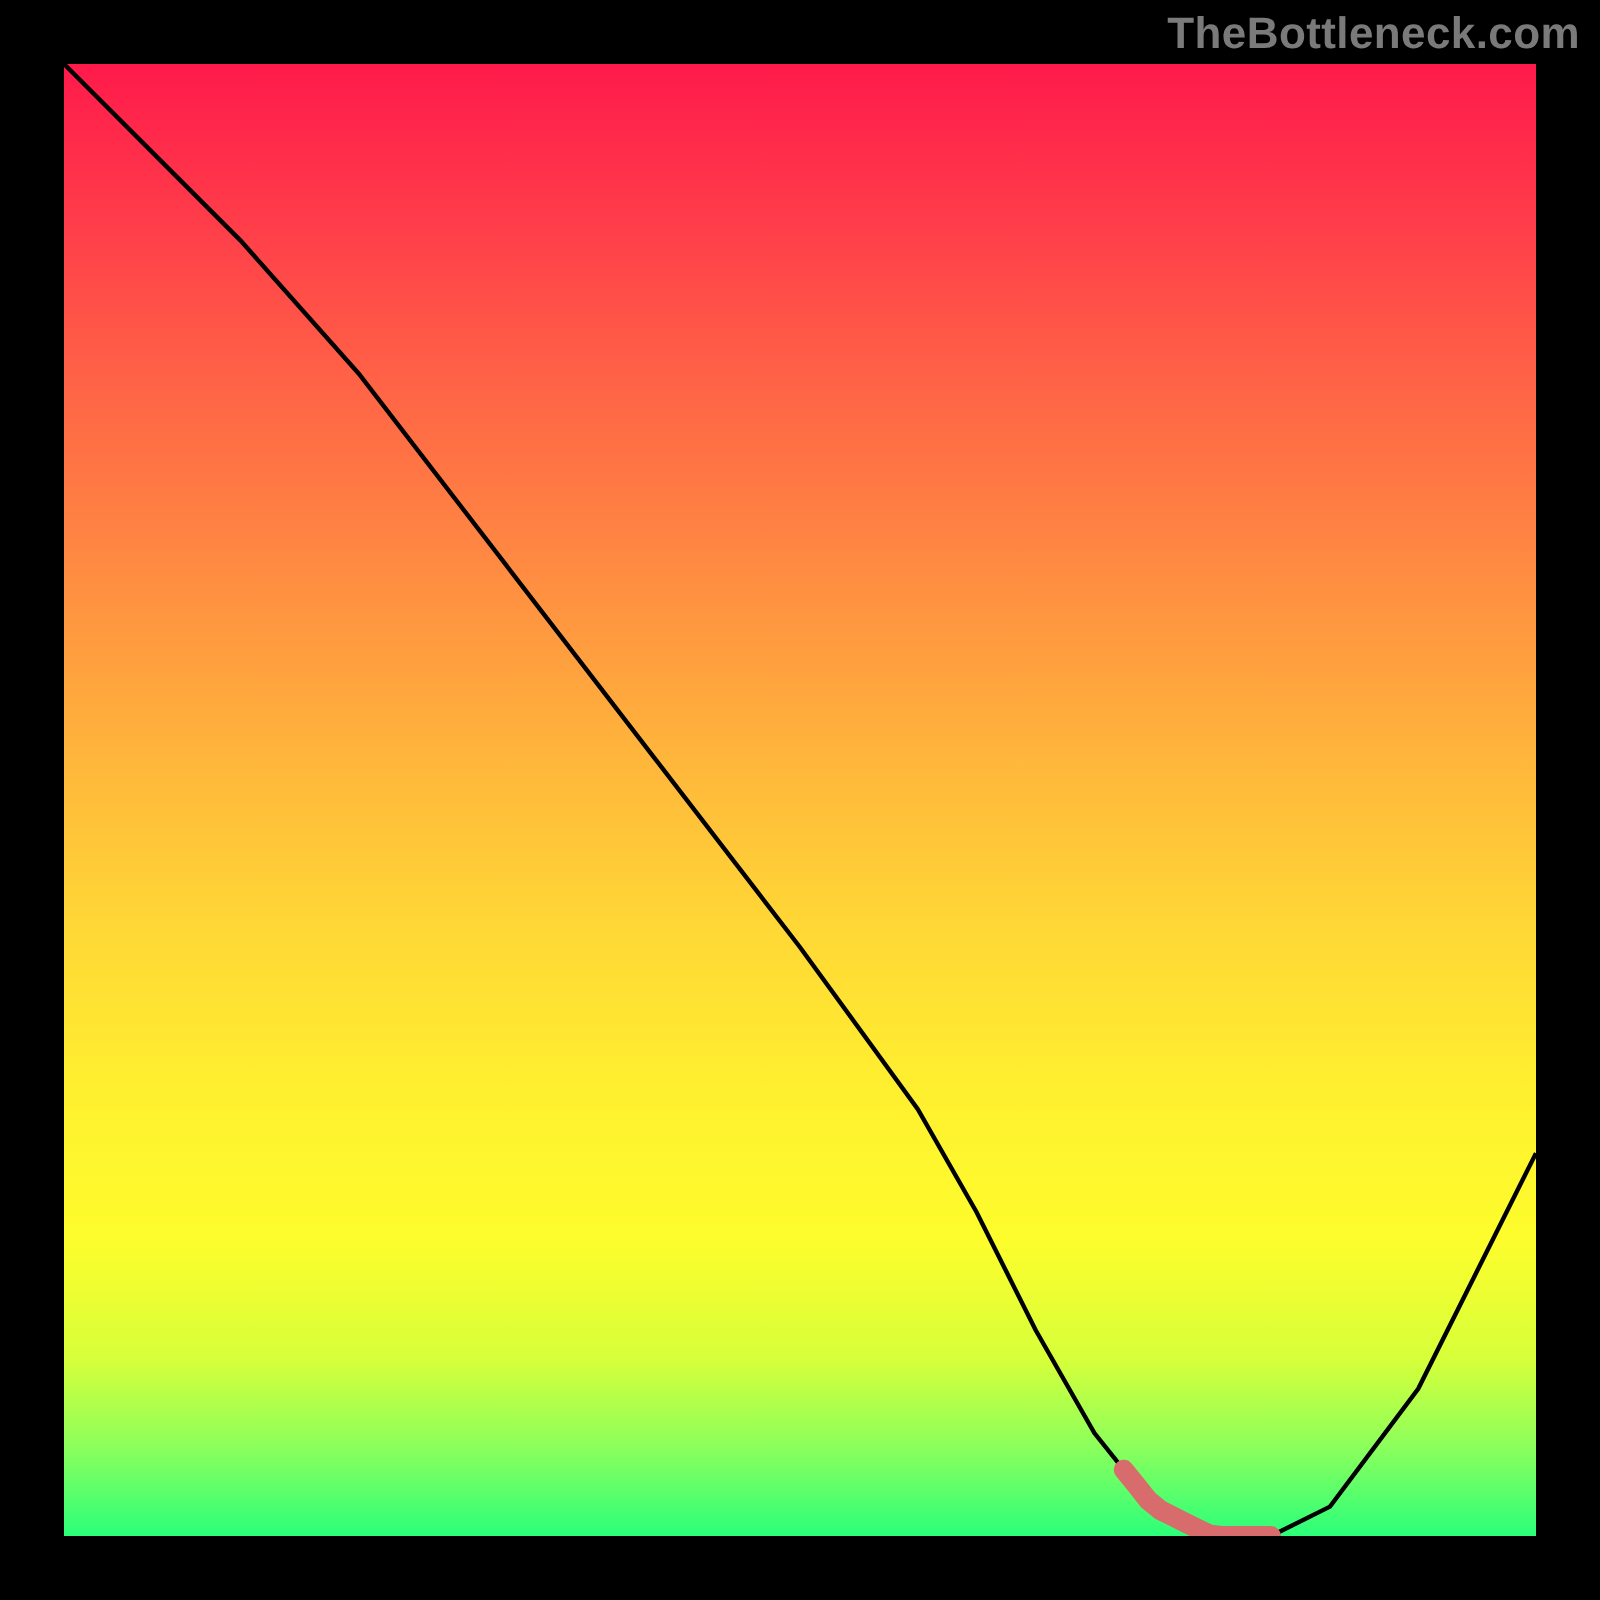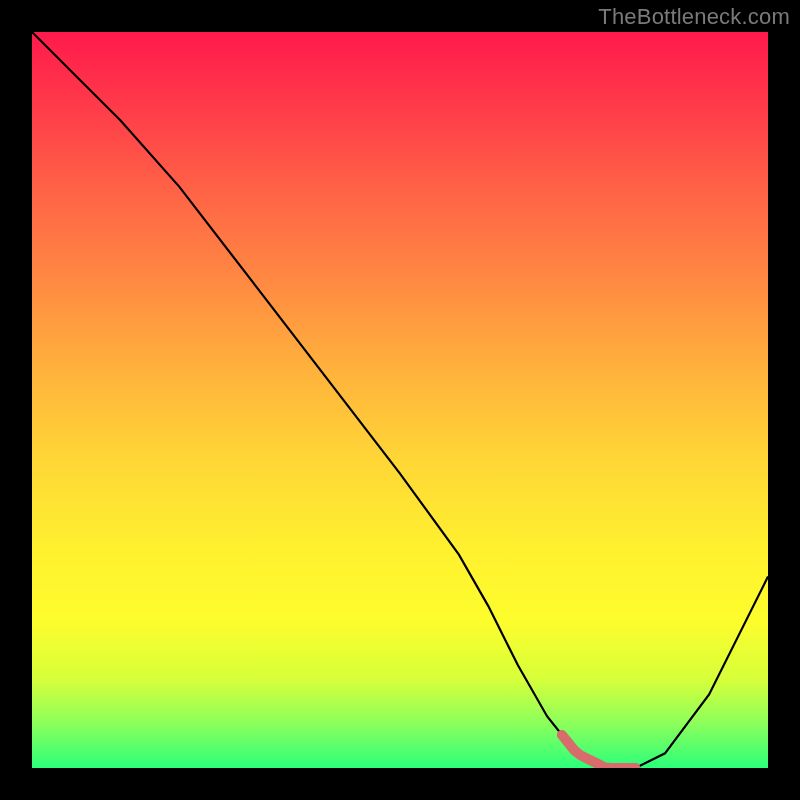--- a/index.html
+++ b/index.html
@@ -46,20 +46,21 @@
     height: 736px;
   }
   .watermark {
     position: absolute;
     top: 4px;
     right: 10px;
     font-family: Arial, Helvetica, sans-serif;
     font-size: 22px;
     color: #7a7a7a;
     letter-spacing: 0.2px;
+    font-weight: bold;
   }
 </style>
 </head>
 <body>
 
 <div class="frame">
   <div class="plot-area">
     <svg class="curve" viewBox="0 0 736 736" preserveAspectRatio="none">
       <path id="curve-path" fill="none" stroke="#000" stroke-width="2.2" d="M0.0 0.0 L44.2 44.2 L88.3 88.3 L147.2 154.6 L220.8 250.2 L294.4 345.9 L368.0 441.6 L426.9 522.6 L456.3 574.1 L485.8 633.0 L515.2 684.5 L544.6 721.3 L574.1 736.0 L603.5 736.0 L633.0 721.3 L677.1 662.4 L736.0 544.6"></path>
       <path id="highlight-path" fill="none" stroke="#d86b6b" stroke-width="10" stroke-linecap="round" d="M529.9 702.9 L536.1 710.5 L542.2 718.2 L548.3 723.1 L554.5 726.2 L560.6 729.3 L566.7 732.3 L572.9 735.4 L579.0 736.0 L585.1 736.0 L591.3 736.0 L597.4 736.0 L603.5 736.0"></path>

